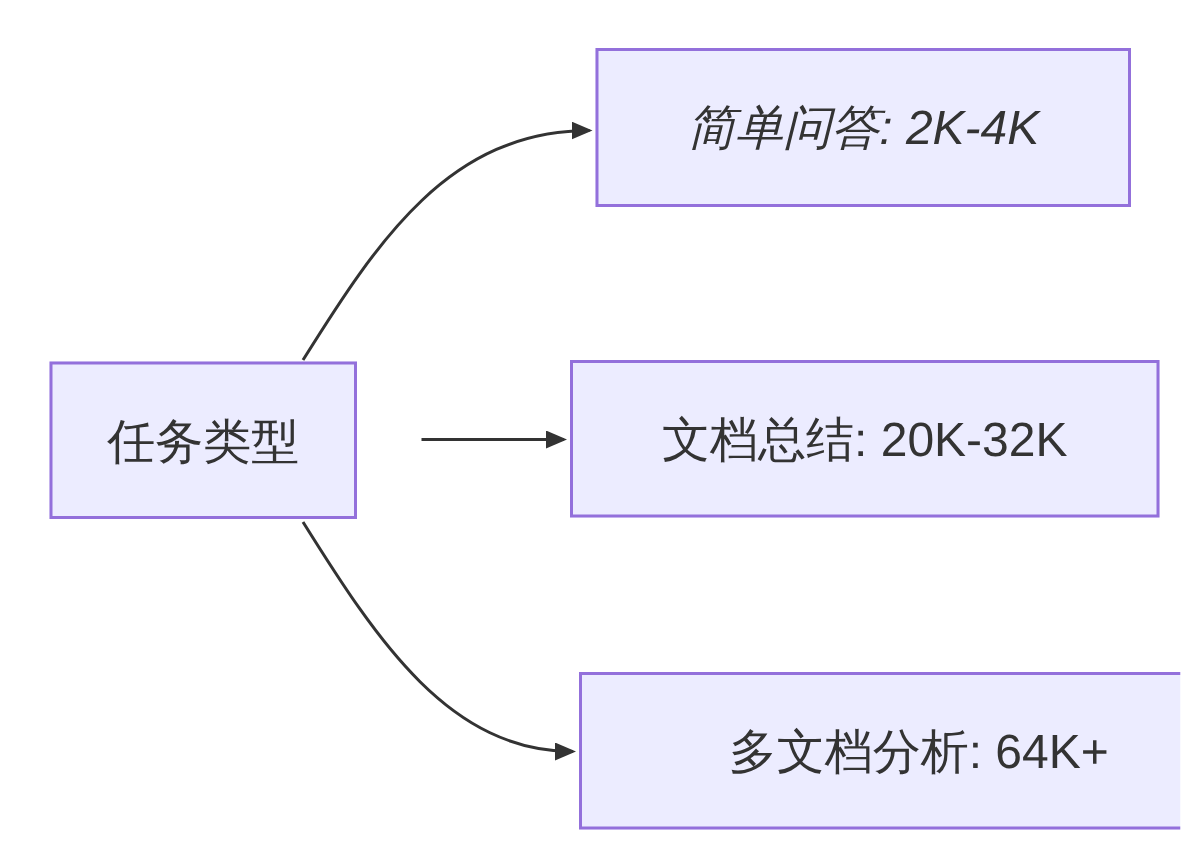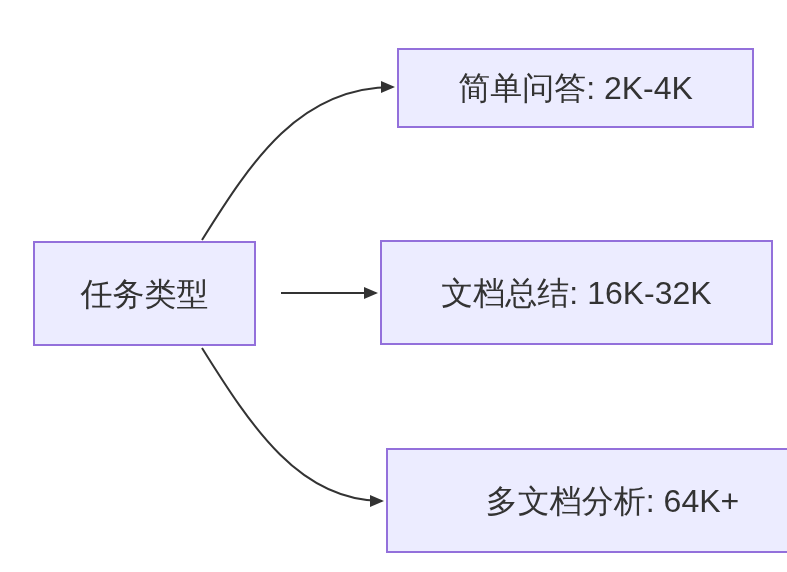--- a/index.html
+++ b/index.html
@@ -37,22 +37,22 @@
     background: var(--node-fill, #ECECFF);
     border: 2px solid var(--node-border, #9370DB);
     color: var(--node-text, #333333);
     font-size: 32px;
     line-height: 1;
     display: flex;
     align-items: center;
     justify-content: center;
     white-space: nowrap;
   }
-  .node-root   { left: 33px;  top: 241px; width: 223px; height: 105px; }
-  .node-leaf-0 { left: 397px; top: 48px;  width: 357px; height: 80px; }
+  .node-root   { left: 33px;  top: 241px; width: 205px; height: 105px; }
+  .node-leaf-0 { left: 397px; top: 32px;  width: 357px; height: 106px; font-style: italic; }
   .node-leaf-1 { left: 380px; top: 240px; width: 393px; height: 105px; }
   .node-leaf-2 { left: 386px; top: 448px; width: 453px; height: 105px; }
 </style>
 </head>
 <body>
 
 <div class="canvas">
 
   <svg class="edges-svg" viewBox="0 0 787 572" xmlns="http://www.w3.org/2000/svg">
     <defs>
@@ -67,20 +67,20 @@
 
   <div class="node node-root">
     <span>任务类型</span>
   </div>
 
   <div class="node node-leaf-0">
     <span>简单问答: 2K-4K</span>
   </div>
 
   <div class="node node-leaf-1">
-    <span>文档总结: 16K-32K</span>
+    <span>文档总结: 20K-32K</span>
   </div>
 
   <div class="node node-leaf-2">
     <span>多文档分析: 64K+</span>
   </div>
 
 </div>
 
 </body></html>

